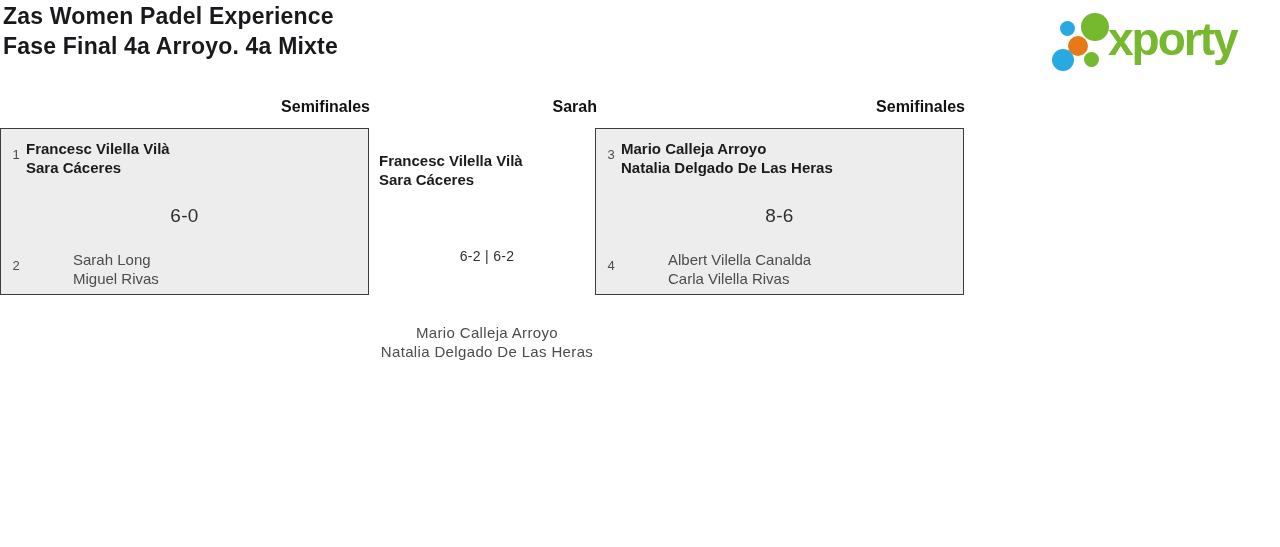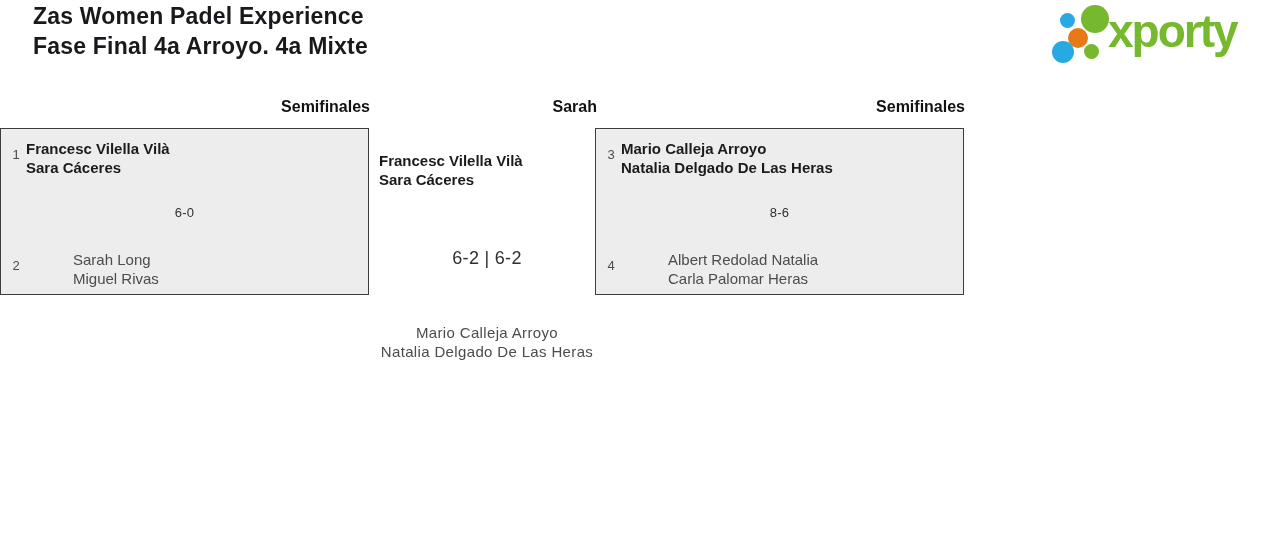--- a/index.html
+++ b/index.html
@@ -6,23 +6,22 @@
   body{
     width:1280px;height:547px;position:relative;background:#ffffff;
     font-family:"Liberation Sans", sans-serif;overflow:hidden;
     -webkit-font-smoothing:antialiased;
   }
   
   .page-title{
     position:absolute;left:3px;top:1px;
     font-size:23px;font-weight:700;color:#17191c;line-height:30px;
     letter-spacing:.2px;
-    margin-left:30px;
   }
-  .logo{position:absolute;left:1046px;top:0;width:234px;height:70px;cursor:pointer;}
+  .logo{position:absolute;left:1046px;top:8px;width:234px;height:70px;cursor:pointer;}
   .logo .dot{position:absolute;border-radius:50%;}
   .dot-blue-small {left:14px;top:13px;width:15px;height:15px;background:#29a9e1;}
   .dot-green-large{left:35px;top:5px; width:28px;height:28px;background:#76b82e;}
   .dot-orange    {left:22px;top:28px;width:20px;height:20px;background:#e87917;}
   .dot-blue-large{left:6px; top:41px;width:22px;height:22px;background:#29a9e1;}
   .dot-green-small{left:38px;top:44px;width:15px;height:15px;background:#76b82e;}
   .logo .wordmark{
     position:absolute;left:62px;top:2px;
     font-size:46px;line-height:58px;font-weight:800;color:#76b82e;
     letter-spacing:-2px;
@@ -48,31 +47,31 @@
   }
   .seed-top{top:18px;}
   .seed-bottom{top:129px;}
   .team{font-size:15px;line-height:19px;white-space:nowrap;}
   .team.winner{font-weight:700;color:#1b1b1b;}
   .team.loser{font-weight:400;color:#4c4c4c;}
   .box-team-top{position:absolute;left:25px;top:10px;}
   .box-team-bottom{position:absolute;left:25px;top:121px;margin-left:47px;}
   .score{
     position:absolute;top:76px;left:0;width:100%;
-    text-align:center;font-size:13px;color:#2f2f2f;letter-spacing:.3px;
+    text-align:center;font-size:19px;color:#2f2f2f;letter-spacing:.3px;
   }
   
   .final-col{
     position:absolute;left:377px;top:128px;width:220px;height:240px;
     overflow:hidden;
   }
   .final-team-top{position:absolute;left:2px;top:23px;}
   .final-score{
     position:absolute;top:120px;left:0;width:100%;
-    text-align:center;font-size:18px;color:#2f2f2f;letter-spacing:.3px;
+    text-align:center;font-size:14px;color:#2f2f2f;letter-spacing:.3px;
   }
   .final-team-bottom{position:absolute;top:195px;left:0;width:100%;}
   .final-team-bottom .line{
     width:max-content;margin:0 auto;white-space:nowrap;
     font-size:15px;line-height:19px;color:#4c4c4c;letter-spacing:.35px;
   }
 </style>
 </head>
 <body>
 
@@ -122,16 +121,16 @@
 
 <div class="match-box mb-right">
   <div class="seed seed-top">3</div>
   <div class="team winner box-team-top">
     <div>Mario Calleja Arroyo</div>
     <div>Natalia Delgado De Las Heras</div>
   </div>
   <div class="score">8-6</div>
   <div class="seed seed-bottom">4</div>
   <div class="team loser box-team-bottom">
-    <div>Albert Redolad Natalia</div>
-    <div>Carla Palomar Heras</div>
+    <div>Albert Vilella Canalda</div>
+    <div>Carla Vilella Rivas</div>
   </div>
 </div>
 
 </body></html>

